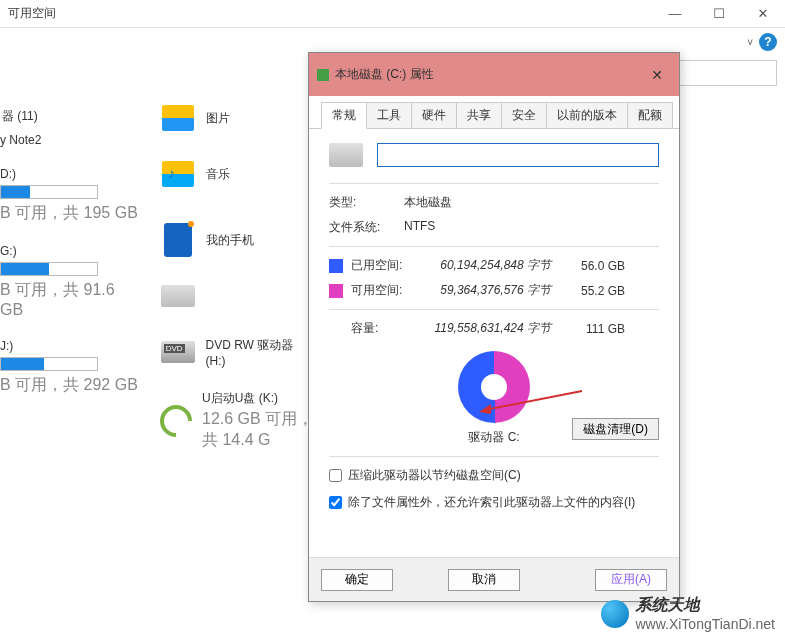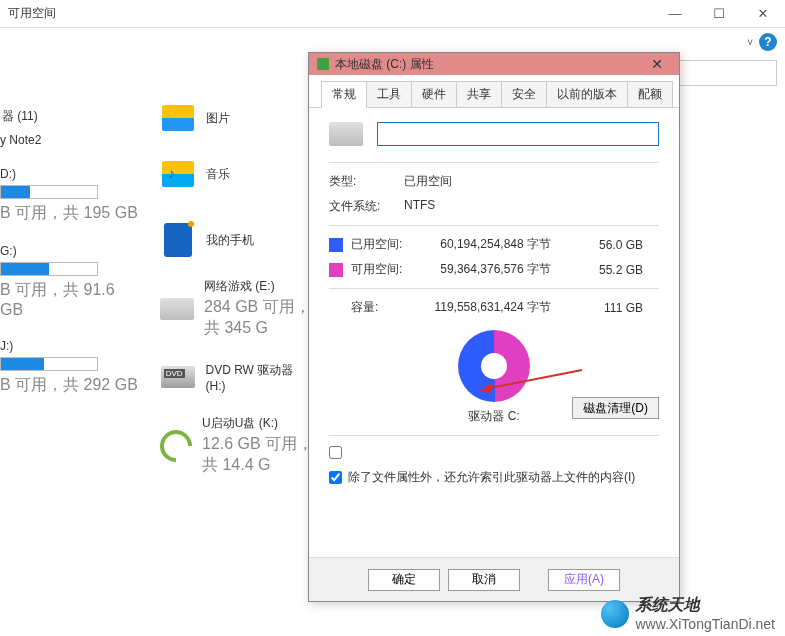--- a/index.html
+++ b/index.html
@@ -39,21 +39,21 @@
 .ico-music::after { content: "♪"; position: absolute; left: 6px; top: 4px; font-size: 14px; color: #0277bd; }
 .ico-phone { width: 28px; height: 34px; background: #1565c0; border-radius: 3px; position: relative; }
 .ico-phone::after { content: ""; width: 6px; height: 6px; background: #ff9800; border-radius: 50%; position: absolute; right: -2px; top: -2px; }
 .ico-drive { width: 34px; height: 22px; background: linear-gradient(#e0e0e0, #bdbdbd); border-radius: 2px; }
 .ico-dvd { width: 34px; height: 22px; background: linear-gradient(#e0e0e0, #9e9e9e); border-radius: 2px; position: relative; }
 .ico-dvd::before { content: "DVD"; position: absolute; left: 3px; top: 3px; font-size: 8px; color: #fff; background: #555; padding: 0 2px; }
 .ico-usb { width: 32px; height: 32px; border: 4px solid #7cb342; border-right-color: transparent; border-radius: 50%; transform: rotate(45deg); }
 
 
 .dialog { position: absolute; left: 308px; top: 52px; width: 372px; height: 550px; border: 1px solid #888; background: #fff; box-shadow: 2px 2px 10px rgba(0,0,0,0.2); }
-.dlg-title { height: 22px; background: #e08a8a; display: flex; align-items: center; padding: 0 0 0 8px; color: #333; font-size: 12px; }
+.dlg-title { height: 43px; background: #e08a8a; display: flex; align-items: center; padding: 0 0 0 8px; color: #333; font-size: 12px; }
 .dlg-title-ico { width: 12px; height: 12px; background: #43a047; margin-right: 6px; }
 .dlg-close { margin-left: auto; width: 44px; height: 30px; display: flex; align-items: center; justify-content: center; color: #333; font-size: 14px; }
 
 .tabstrip { display: flex; padding: 6px 4px 0 12px; border-bottom: 1px solid #ccc; gap: 0; background: #fff; }
 .tab { padding: 4px 10px; font-size: 12px; border: 1px solid #ccc; border-bottom: none; background: #f4f4f4; margin-right: -1px; }
 .tab.active { background: #fff; position: relative; z-index: 2; border-bottom: 1px solid #fff; margin-bottom: -1px; }
 
 .dlg-body { padding: 14px 20px; }
 .name-row { display: flex; align-items: center; gap: 14px; margin-bottom: 16px; }
 .drive-ico { width: 34px; height: 24px; background: linear-gradient(#e0e0e0, #bdbdbd); border-radius: 2px; }
@@ -62,37 +62,37 @@
 .info-row { display: flex; font-size: 12px; margin-bottom: 8px; }
 .info-label { width: 75px; }
 .info-val { }
 hr.sep { border: none; border-top: 1px solid #ddd; margin: 10px 0; }
 
 .space-row { display: flex; align-items: center; font-size: 12px; margin-bottom: 8px; }
 .swatch { width: 14px; height: 14px; margin-right: 8px; }
 .sw-used { background: #2e5cff; }
 .sw-free { background: #e040c0; }
 .space-label { width: 60px; }
-.space-bytes { width: 140px; text-align: right; margin-right: 32px; }
+.space-bytes { width: 140px; text-align: right; margin-right: 14px; font-style: italic; }
 .space-gb { width: 60px; text-align: right; }
 
 .cap-row { display: flex; font-size: 12px; margin-top: 10px; align-items: center; }
 .cap-row .space-label { margin-left: 22px; }
 
 .pie-wrap { display: flex; justify-content: center; gap: 20px; margin: 14px 0 4px; position: relative; }
 .pie { width: 72px; height: 72px; border-radius: 50%; background: conic-gradient(#e040c0 0deg 178deg, #2e5cff 178deg 360deg); position: relative; }
 .pie::after { content: ""; position: absolute; width: 26px; height: 26px; background: #fff; border-radius: 50%; left: 23px; top: 23px; }
 .drive-label { font-size: 12px; margin-top: 6px; text-align: center; }
 .cleanup-btn { position: absolute; right: 0; bottom: 6px; height: 22px; padding: 0 10px; border: 1px solid #999; background: #f0f0f0; font-size: 12px; }
 .arrow-svg { position: absolute; right: 72px; bottom: 30px; }
 
 .chk-row { display: flex; align-items: center; gap: 6px; font-size: 12px; margin-bottom: 10px; }
 .chk { width: 13px; height: 13px; }
 
-.dlg-footer { position: absolute; bottom: 0; left: 0; right: 0; height: 44px; background: #f0f0f0; border-top: 1px solid #ddd; display: flex; align-items: center; justify-content: center; padding: 0 12px; gap: 8px; }
+.dlg-footer { position: absolute; bottom: 0; left: 0; right: 0; height: 44px; background: #f0f0f0; border-top: 1px solid #ddd; display: flex; align-items: center; justify-content: space-between; padding: 0 12px; }
 .btn { width: 72px; height: 22px; border: 1px solid #999; background: #fdfdfd; font-size: 12px; }
 .btn:disabled { color: #8b5cf6; margin-left: 20px; }
 
 .watermark { position: absolute; right: 10px; bottom: 4px; display: flex; align-items: center; gap: 6px; }
 .wm-ico { width: 28px; height: 28px; border-radius: 50%; background: radial-gradient(circle at 30% 30%, #4fc3f7, #0277bd); position: relative; }
 .wm-txt { font-size: 16px; font-weight: bold; font-style: italic; color: #333; }
 .wm-url { font-size: 14px; color: #666; display: block; }
 </style>
 </head>
 <body>
@@ -169,24 +169,20 @@
       <div class="item">
         <div class="icon-box">
             <div class="ico-phone"></div>
           </div>
         <div class="item-title">我的手机</div>
       </div>
       <div class="item">
         <div class="icon-box">
             <div class="ico-drive"></div>
           </div>
-        <div class="txt">
-          <div class="item-title">网络游戏 (E:)</div>
-          <div class="item-sub">284 GB 可用，共 345 G</div>
-        </div>
       </div>
       <div class="item">
         <div class="icon-box">
             <div class="ico-dvd"></div>
           </div>
         <div class="item-title">DVD RW 驱动器 (H:)</div>
       </div>
       <div class="item">
         <div class="icon-box">
             <div class="ico-usb"></div>
@@ -217,21 +213,21 @@
     </div>
 
     <div class="dlg-body">
       <div class="name-row">
         <div class="drive-ico"></div>
         <input class="name-input" value="" style="">
       </div>
       <hr class="sep">
       <div class="info-row">
         <div class="info-label">类型:</div>
-        <div class="info-val">已用空间</div>
+        <div class="info-val">本地磁盘</div>
       </div>
       <div class="info-row">
         <div class="info-label">文件系统:</div>
         <div class="info-val">NTFS</div>
       </div>
       <hr class="sep">
       <div class="space-row">
         <div class="swatch sw-used"></div>
         <div class="space-label">已用空间:</div>
         <div class="space-bytes">60,194,254,848 字节</div>
@@ -258,20 +254,21 @@
         <svg class="arrow-svg" width="110" height="30">
           <line x1="105" y1="5" x2="8" y2="24" stroke="#d32f2f" stroke-width="2"></line>
           <polygon points="2,26 14,18 14,28" fill="#d32f2f"></polygon>
         </svg>
         <button class="cleanup-btn">磁盘清理(D)</button>
       </div>
       <hr class="sep">
 
       <label class="chk-row">
         <input type="checkbox" class="chk" style="">
+        <span>压缩此驱动器以节约磁盘空间(C)</span>
       </label>
       <label class="chk-row">
         <input type="checkbox" class="chk" checked="" style="">
         <span>除了文件属性外，还允许索引此驱动器上文件的内容(I)</span>
       </label>
     </div>
 
     <div class="dlg-footer">
       <button class="btn">确定</button>
       <button class="btn">取消</button>

